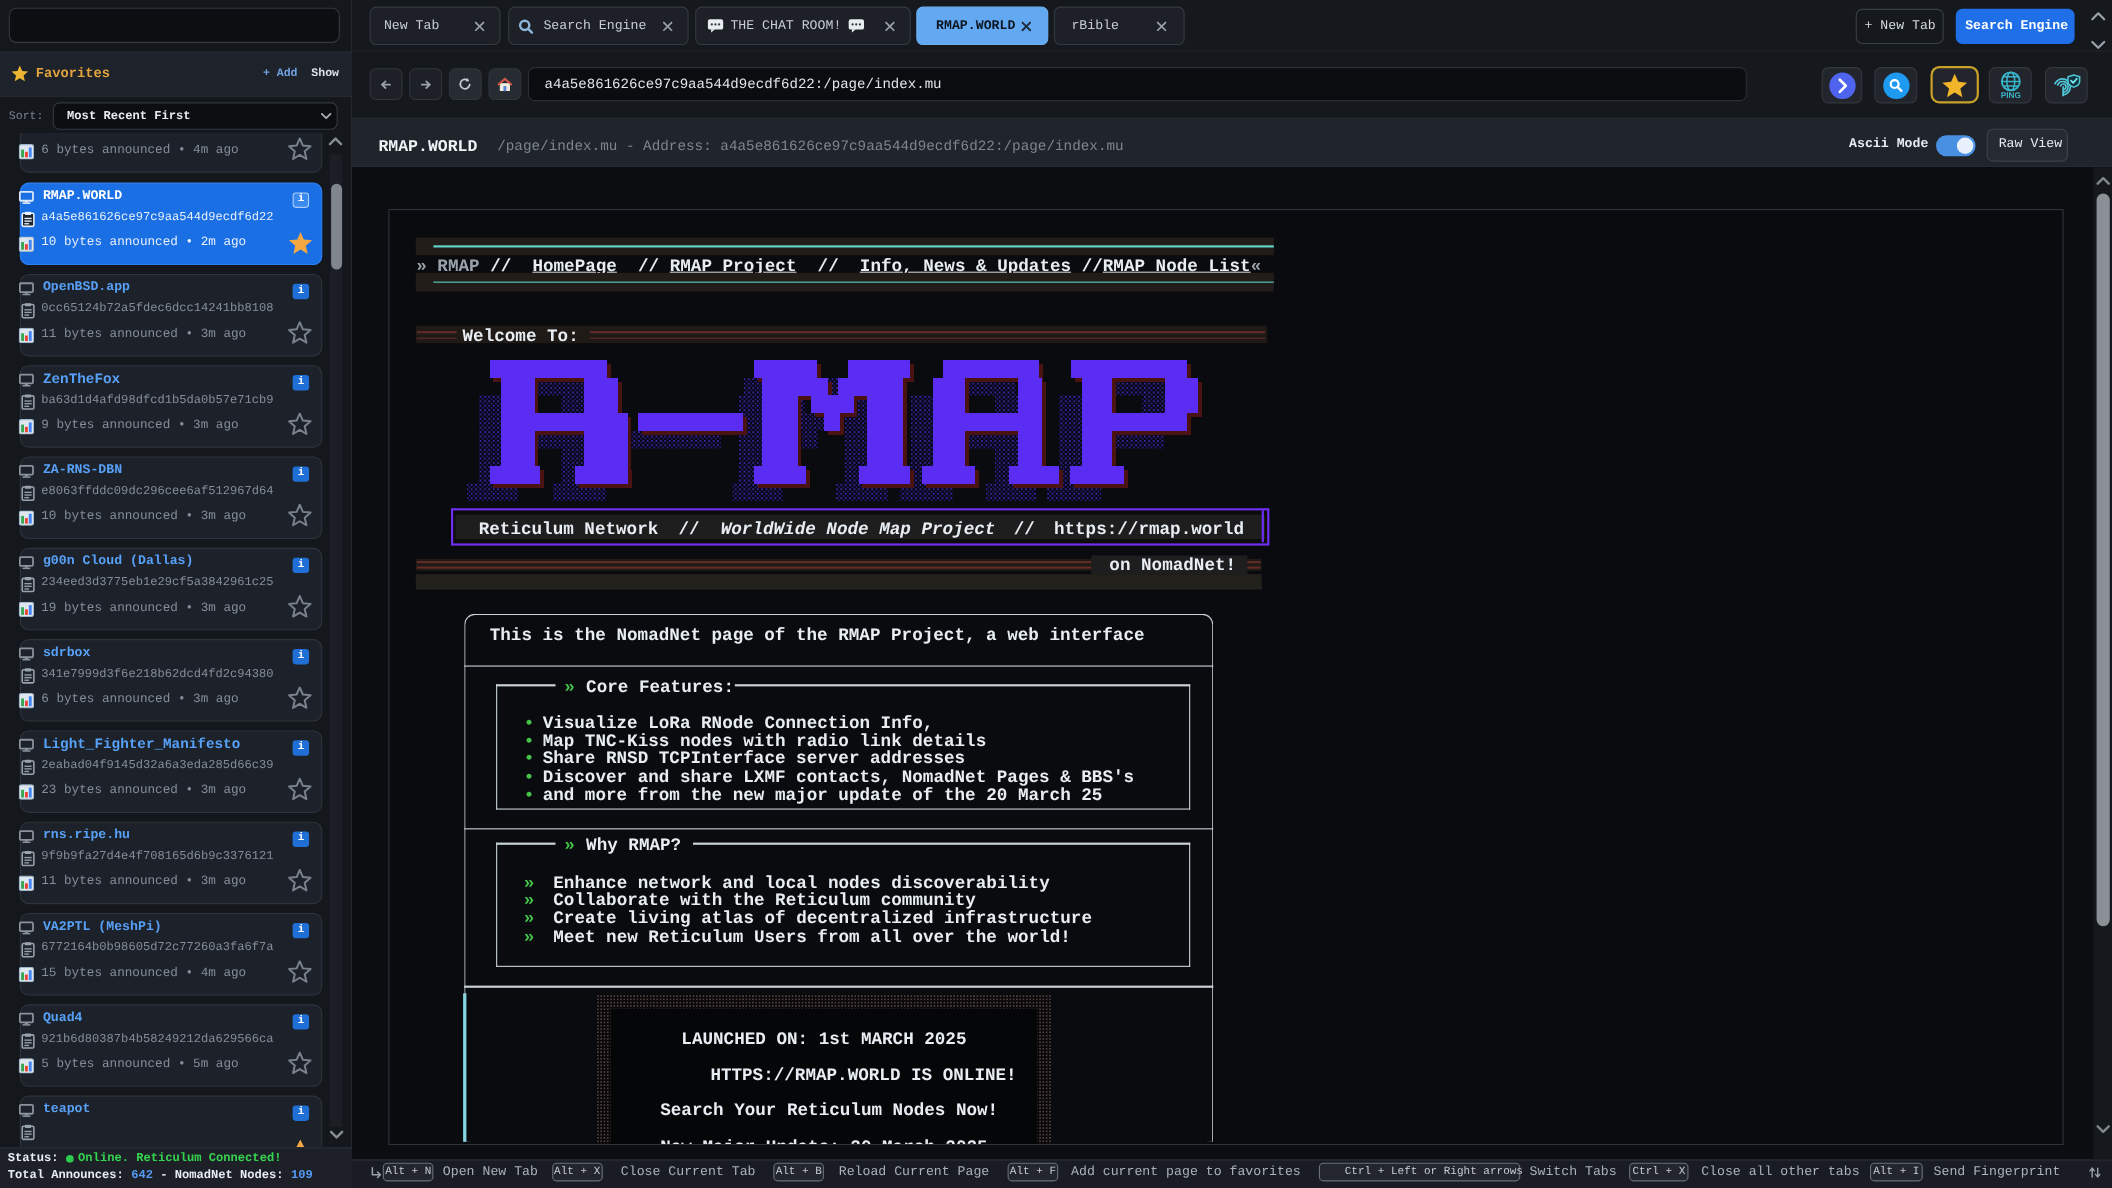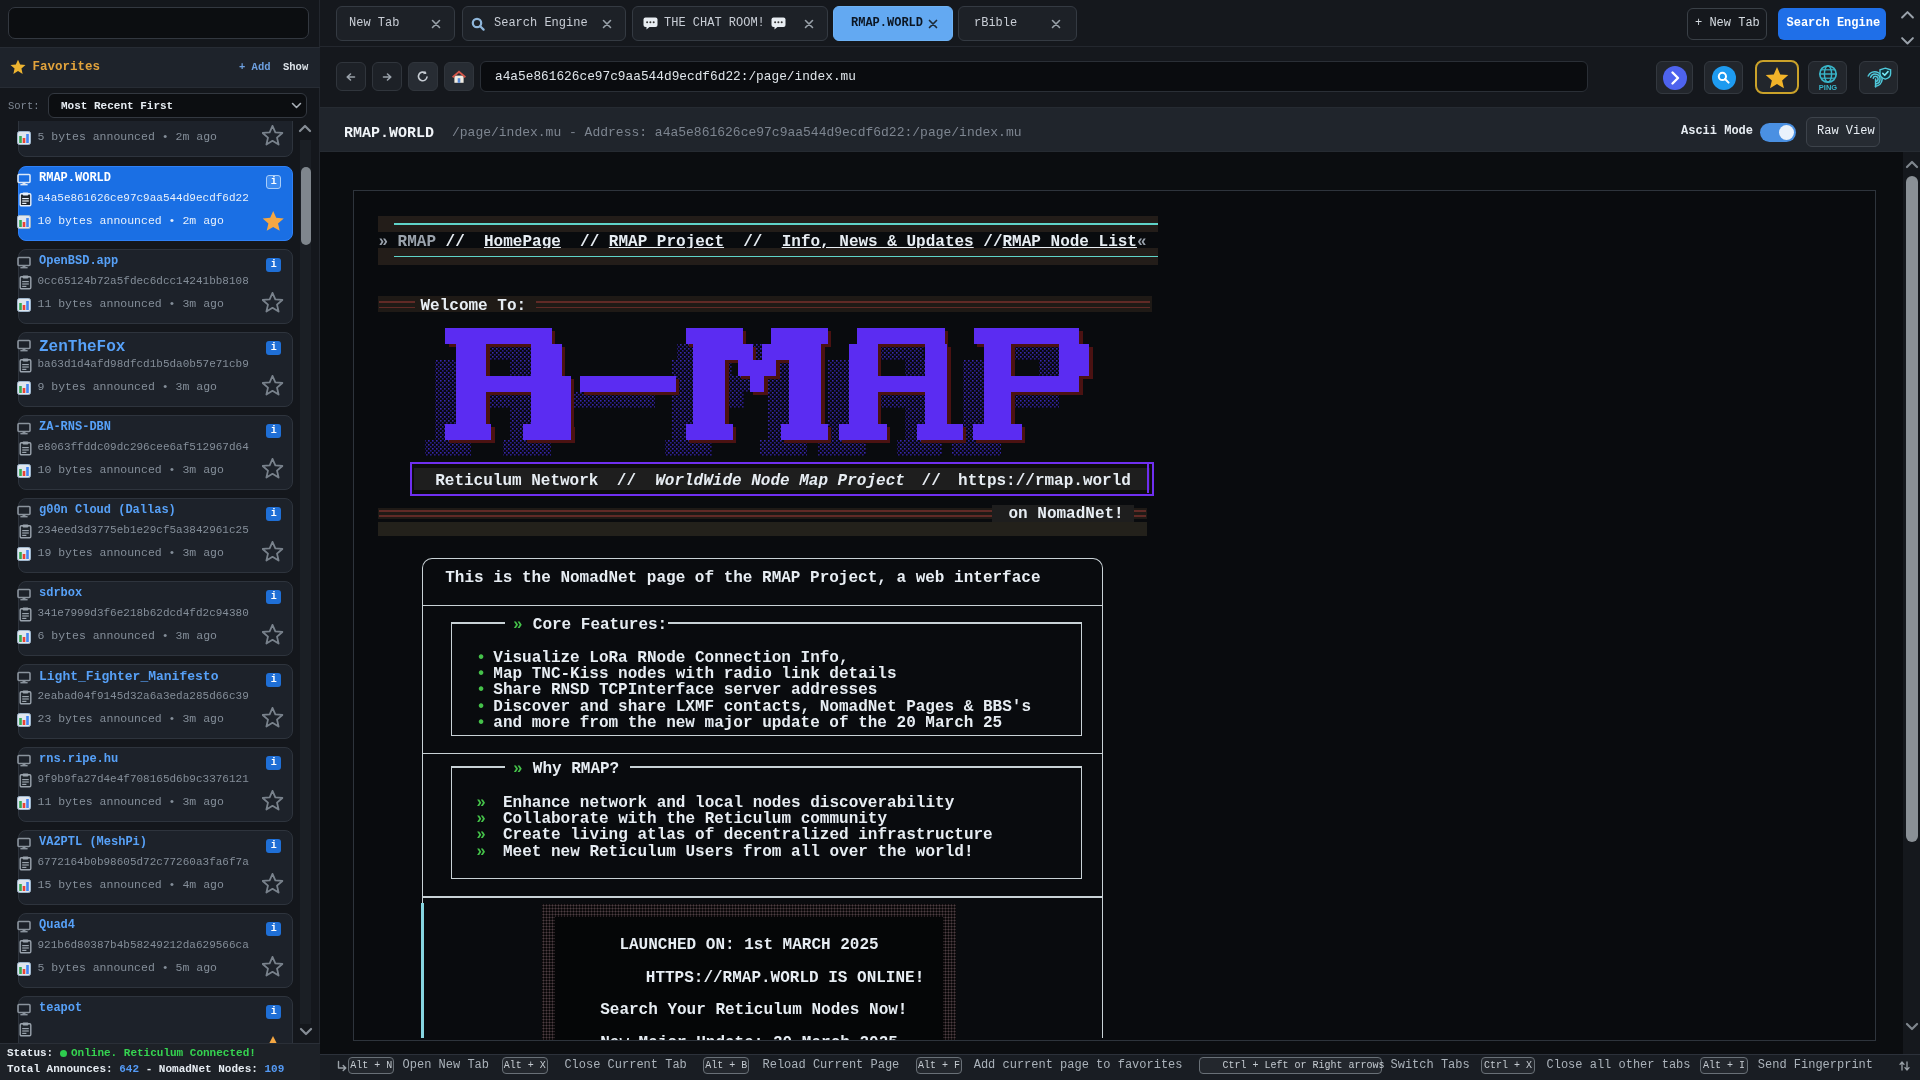--- a/index.html
+++ b/index.html
@@ -26,21 +26,21 @@
       <path d="M1.54 1.54 L5.5 5.46 L9.459999999999999 1.54" fill="none" stroke="#aab1b9" stroke-width="1.6" stroke-linecap="round" stroke-linejoin="round"></path>
     </svg>
     <div style="position:absolute;left:0px;top:121px;width:320px;height:922px;overflow:hidden;">
       <div style="position:absolute;left:18px;top:-39px;width:275px;height:75px;background:#1d222a;border:1px solid #2e343d;border-radius:8px;"></div>
       <svg style="position:absolute;left:17px;top:10px;" width="14" height="14" viewBox="0 0 14 14" xmlns="http://www.w3.org/2000/svg">
         <rect x="0.5" y="0.5" width="13" height="13" rx="2" fill="#dfe6ee" stroke="#9fb6cc" stroke-width="1"></rect>
         <rect x="2.2" y="5" width="2.6" height="7" fill="#34a853"></rect>
         <rect x="5.7" y="7" width="2.6" height="5" fill="#ea4335"></rect>
         <rect x="9.2" y="3" width="2.6" height="9" fill="#4285f4"></rect>
       </svg>
-      <div style="position:absolute;left:37.5px;top:8.5px;font-size:11.5px;color:#848e99;font-weight:400;white-space:pre;line-height:1.15;">5 bytes announced • 2m ago</div>
+      <div style="position:absolute;left:37.5px;top:8.5px;font-size:11.5px;color:#848e99;font-weight:400;white-space:pre;line-height:1.15;">6 bytes announced • 4m ago</div>
       <svg style="position:absolute;left:262px;top:4px;" width="23" height="23" viewBox="0 0 23 23" xmlns="http://www.w3.org/2000/svg">
         <g transform="scale(1.05)">
           <path d="M10 0.8 L12.7 7.0 L19.4 7.6 L14.3 12.0 L15.8 18.6 L10 15.1 L4.2 18.6 L5.7 12.0 L0.6 7.6 L7.3 7.0 Z" fill="none" stroke="#79828c" stroke-width="1.7" stroke-linejoin="round"></path>
         </g>
       </svg>
       <div style="position:absolute;left:18px;top:45px;width:275px;height:75px;background:#1a6fe4;border:1px solid #2f81f7;border-radius:8px;"></div>
       <svg style="position:absolute;left:16.5px;top:52px;" width="14" height="13" viewBox="0 0 14 13" xmlns="http://www.w3.org/2000/svg">
         <rect x="1" y="1.5" width="12" height="8" rx="1" fill="none" stroke="#dce8f8" stroke-width="1.6"></rect>
         <rect x="5.5" y="9.5" width="3" height="1.6" fill="#dce8f8"></rect>
         <rect x="3.4" y="11" width="7.2" height="1.4" fill="#dce8f8"></rect>
@@ -96,21 +96,21 @@
         <g transform="scale(1.05)">
           <path d="M10 0.8 L12.7 7.0 L19.4 7.6 L14.3 12.0 L15.8 18.6 L10 15.1 L4.2 18.6 L5.7 12.0 L0.6 7.6 L7.3 7.0 Z" fill="none" stroke="#79828c" stroke-width="1.7" stroke-linejoin="round"></path>
         </g>
       </svg>
       <div style="position:absolute;left:18px;top:211px;width:275px;height:75px;background:#1d222a;border:1px solid #2e343d;border-radius:8px;"></div>
       <svg style="position:absolute;left:16.5px;top:218px;" width="14" height="13" viewBox="0 0 14 13" xmlns="http://www.w3.org/2000/svg">
         <rect x="1" y="1.5" width="12" height="8" rx="1" fill="none" stroke="#8a939d" stroke-width="1.6"></rect>
         <rect x="5.5" y="9.5" width="3" height="1.6" fill="#8a939d"></rect>
         <rect x="3.4" y="11" width="7.2" height="1.4" fill="#8a939d"></rect>
       </svg>
-      <div style="position:absolute;left:39px;top:216.5px;font-size:16px;color:#57a1f8;font-weight:700;white-space:pre;line-height:1.15;text-align:right;">ZenTheFox</div>
+      <div style="position:absolute;left:39px;top:216.5px;font-size:13px;color:#57a1f8;font-weight:700;white-space:pre;line-height:1.15;text-align:right;">ZenTheFox</div>
       <div style="position:absolute;left:266px;top:220px;width:15px;height:14px;background:#1f6fd6;border-radius:3px;"></div>
       <div style="position:absolute;left:270.7px;top:221px;font-size:10px;color:#fff;font-weight:700;white-space:pre;line-height:1.15;">i</div>
       <svg style="position:absolute;left:19px;top:237px;" width="13" height="15" viewBox="0 0 13 15" xmlns="http://www.w3.org/2000/svg">
         <rect x="1.2" y="1.8" width="10.6" height="12" rx="1.2" fill="#20262d" stroke="#9aa3ad" stroke-width="1.4"></rect>
         <rect x="3.6" y="0.6" width="5.8" height="2.8" rx="0.8" fill="#9aa3ad"></rect>
         <rect x="3.2" y="6" width="6.6" height="1.2" fill="#9aa3ad"></rect>
         <rect x="3.2" y="8.4" width="6.6" height="1.2" fill="#9aa3ad"></rect>
         <rect x="3.2" y="10.8" width="4.2" height="1.2" fill="#9aa3ad"></rect>
       </svg>
       <div style="position:absolute;left:37.5px;top:237px;font-size:11px;color:#848e99;font-weight:400;white-space:pre;line-height:1.15;">ba63d1d4afd98dfcd1b5da0b57e71cb9</div>

